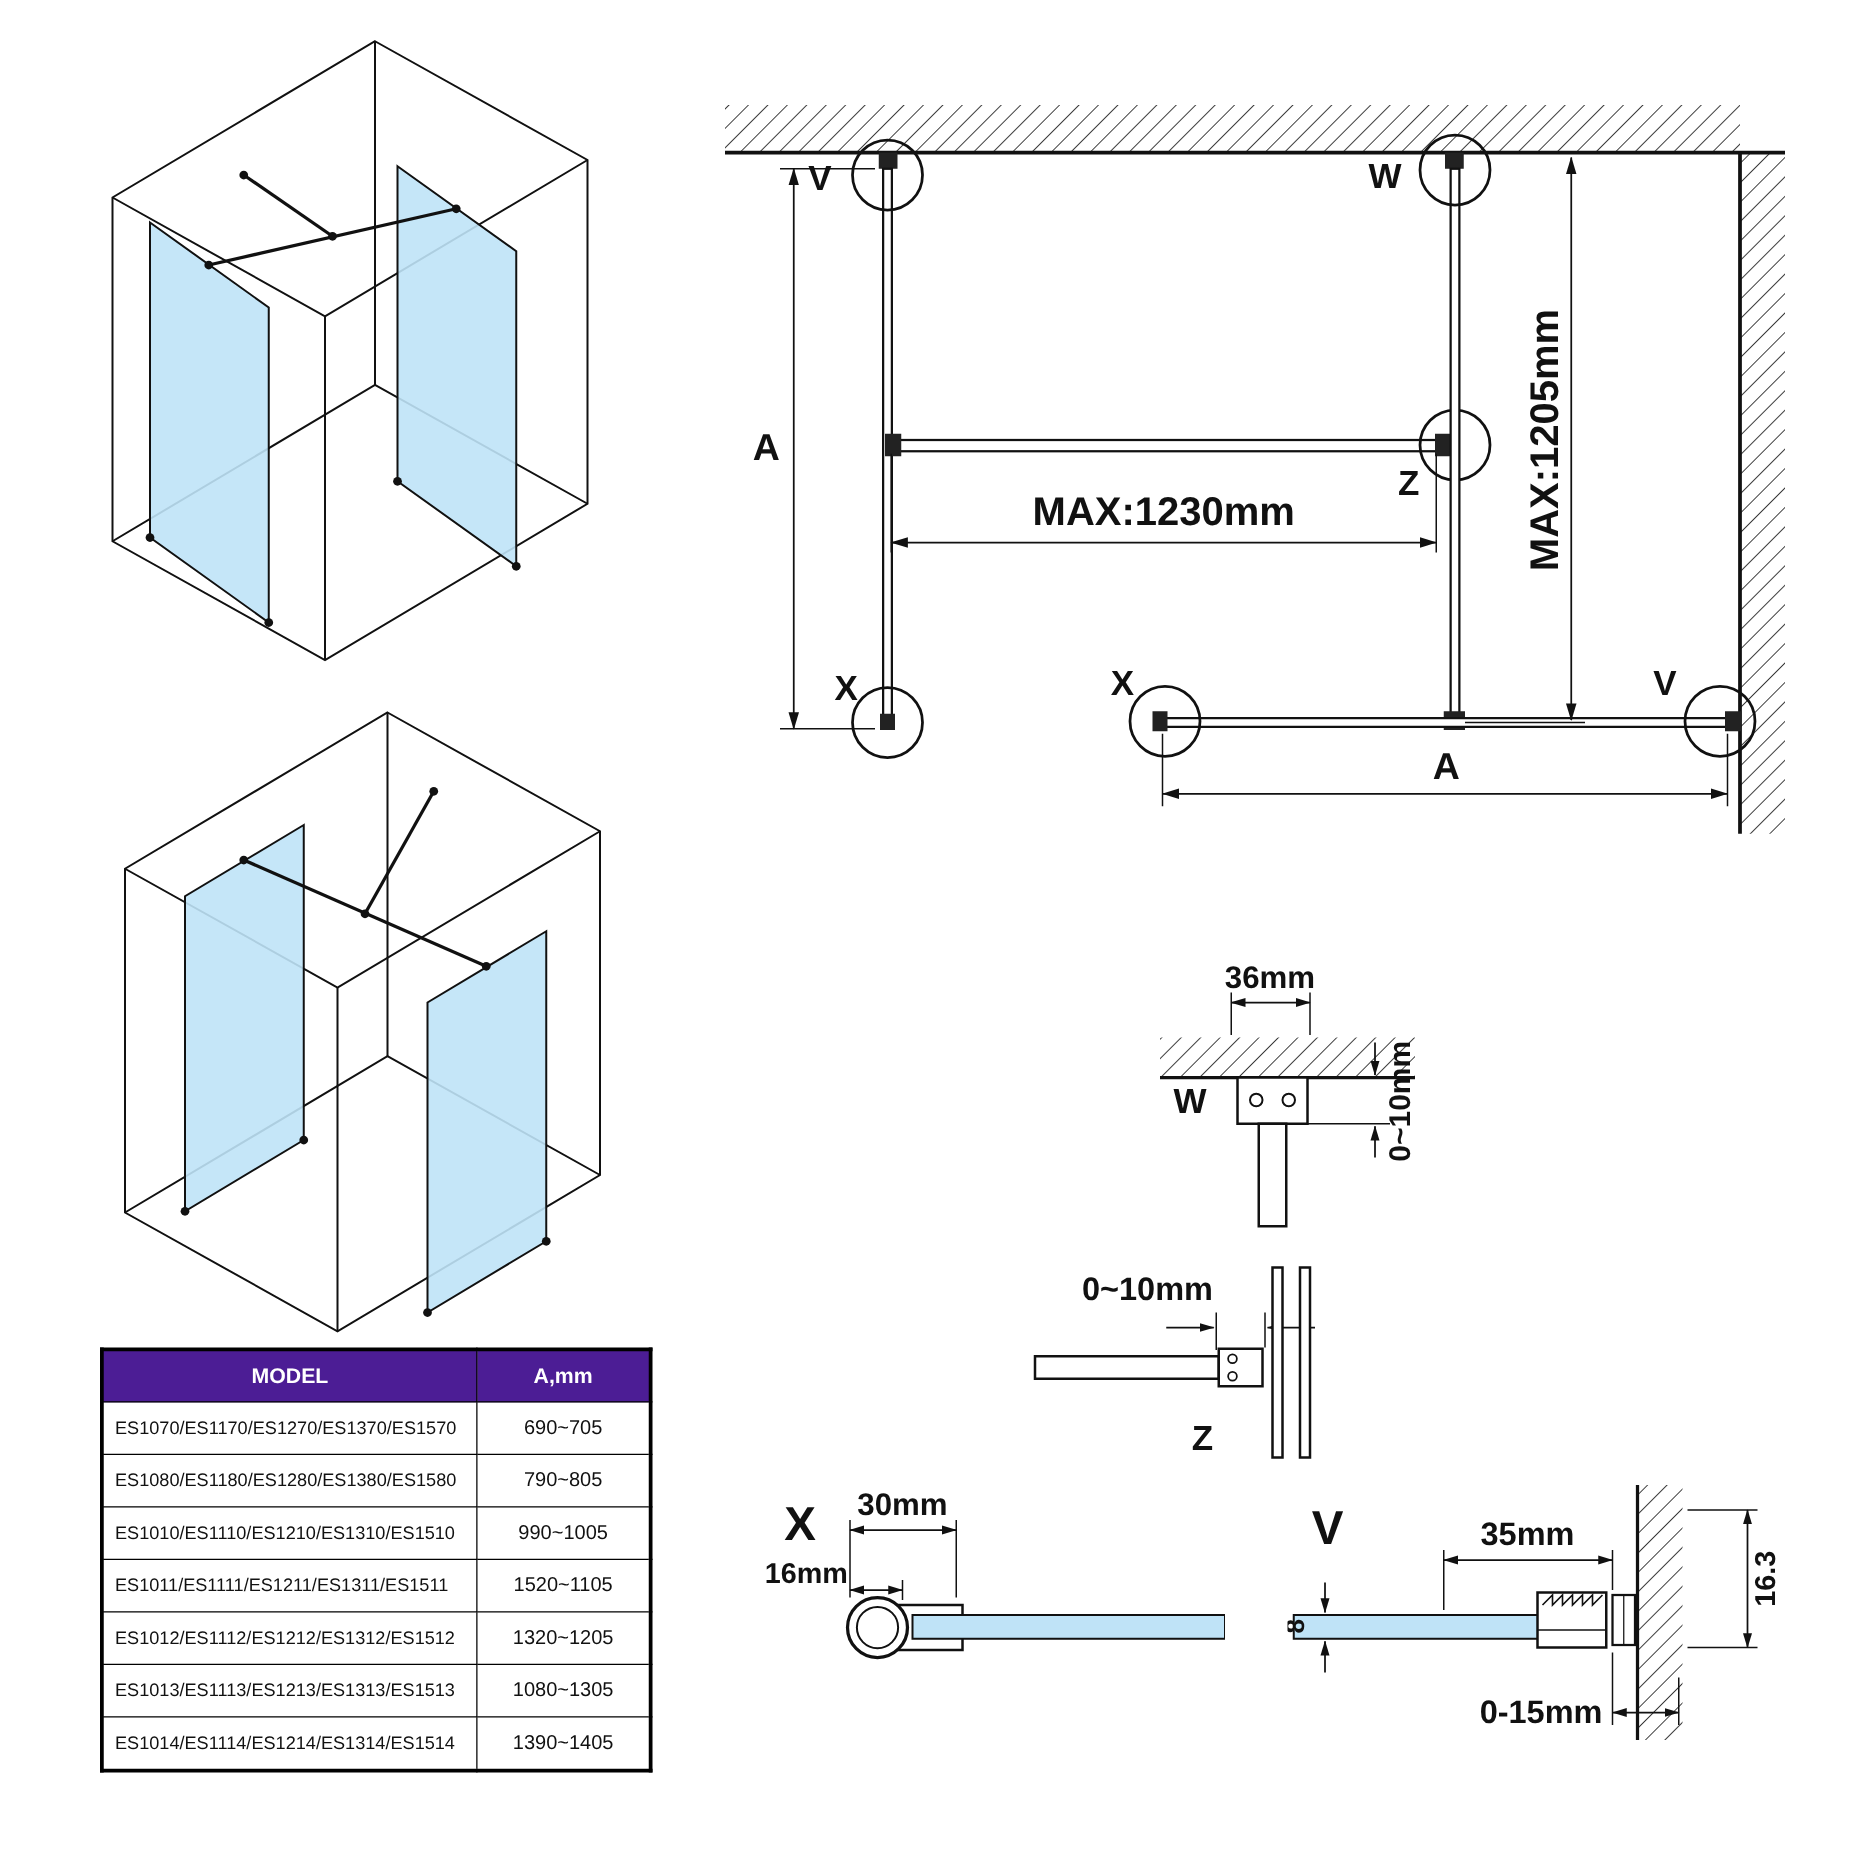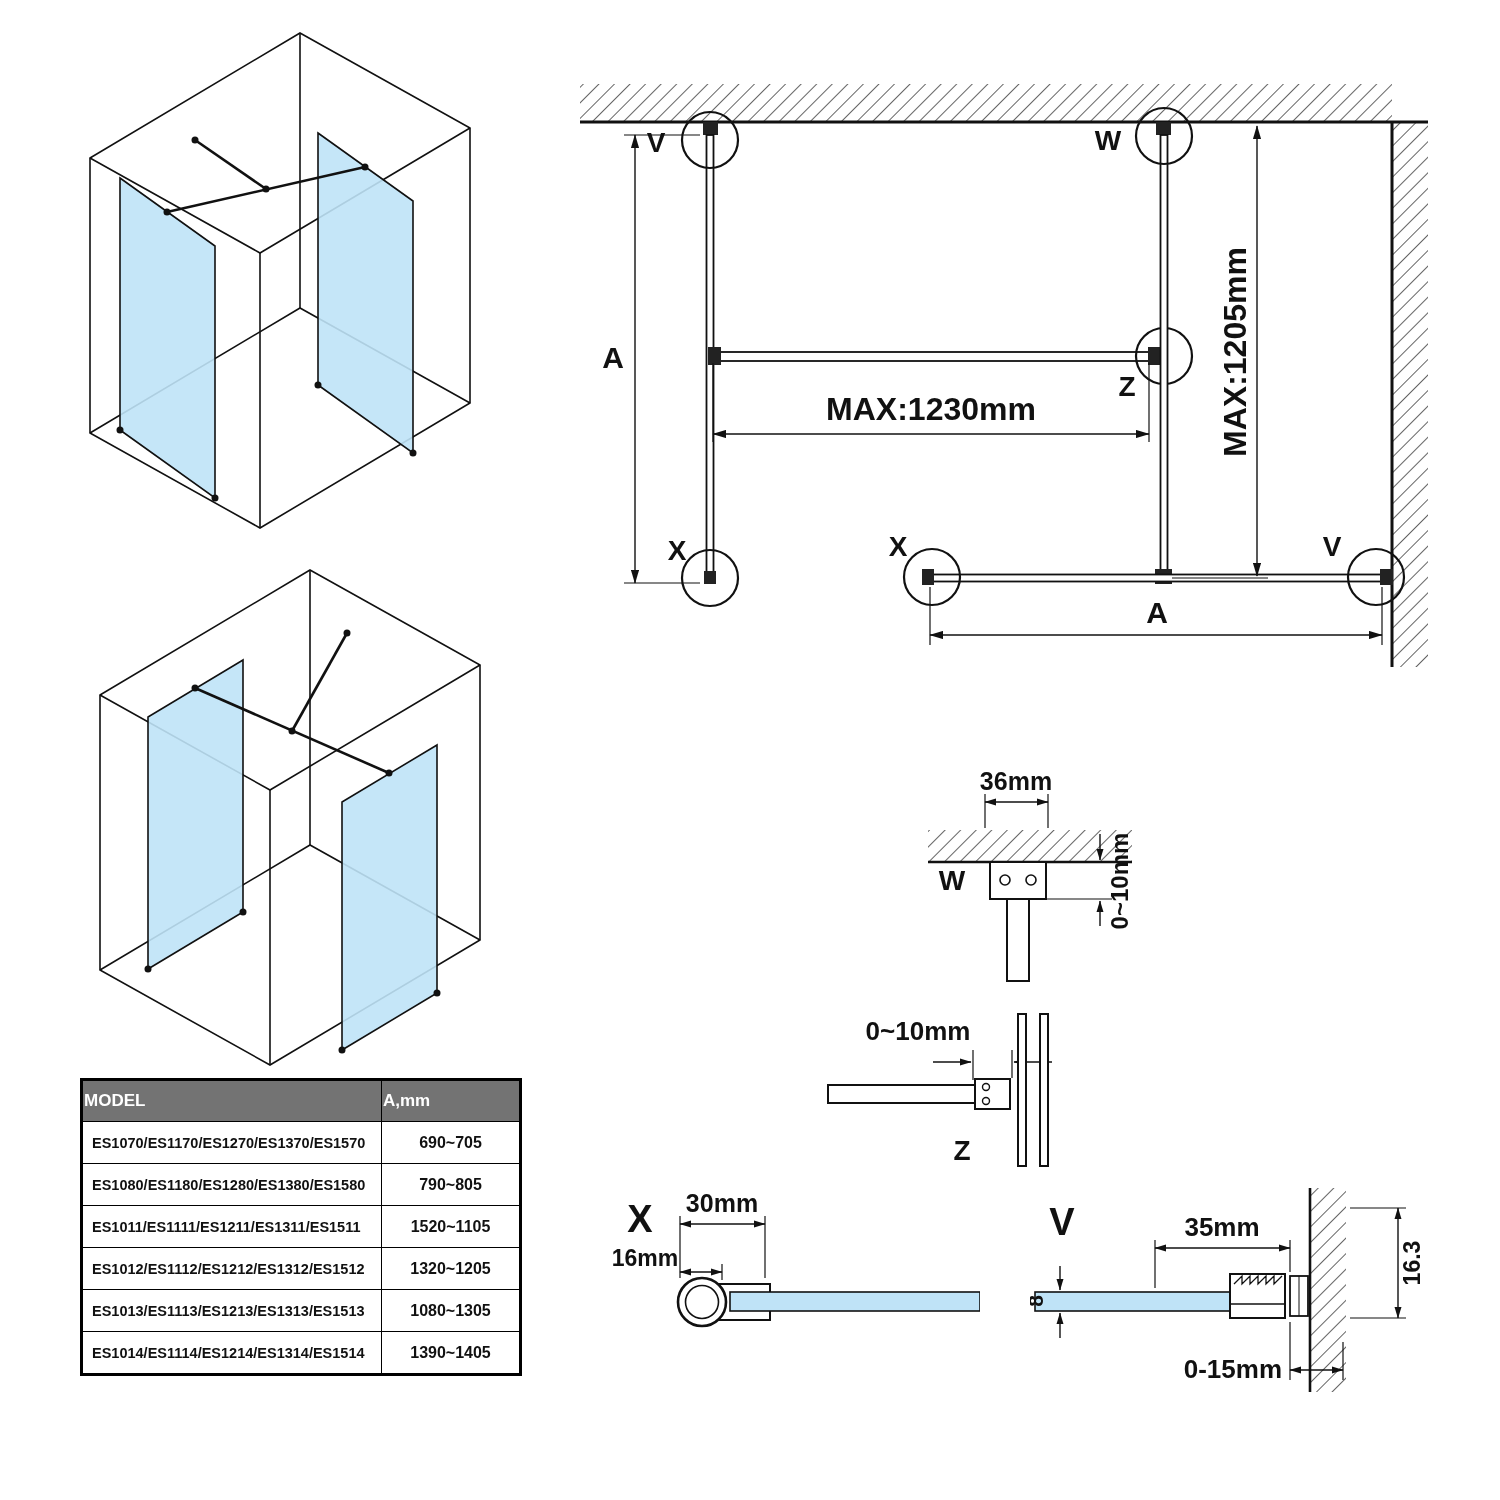--- a/index.html
+++ b/index.html
@@ -9,23 +9,23 @@
   }
   .abs{position:absolute;}
   svg text{font-family:"Liberation Sans", sans-serif;fill:#111;}
   
   #spec-table{
     position:absolute;left:80px;top:1078px;width:442px;
     border-collapse:collapse;border:3px solid #000;table-layout:fixed;
   }
   #spec-table th,#spec-table td{border:1.5px solid #000;}
   #spec-table thead th{
-    background:#737373;color:#fff;font-size:17px;font-weight:bold;height:38px;text-align:left;
+    background:#4c1d95;color:#fff;font-size:17px;font-weight:bold;height:38px;text-align:center;
   }
-  #spec-table td{height:39px;background:#fff;font-weight:bold;}
+  #spec-table td{height:39px;background:#fff;}
   #spec-table td.model{font-size:14.5px;padding-left:9px;text-align:left;}
   #spec-table td.amm{font-size:16px;text-align:center;}
 </style>
 </head>
 <body>
 
 <svg class="abs" style="left:75px;top:18px" width="410" height="535" viewBox="0 0 410 535">
   <g stroke="#111" stroke-width="1.6" fill="none">
     <path d="M225,15 L395,110 L395,385 L185,510 L15,415 L15,140 Z"></path>
     <path d="M15,140 L185,235 L395,110"></path>
@@ -323,20 +323,24 @@
   <tbody>
     <tr>
       <td class="model">ES1070/ES1170/ES1270/ES1370/ES1570</td>
       <td class="amm">690~705</td>
     </tr>
     <tr>
       <td class="model">ES1080/ES1180/ES1280/ES1380/ES1580</td>
       <td class="amm">790~805</td>
     </tr>
     <tr>
+      <td class="model">ES1010/ES1110/ES1210/ES1310/ES1510</td>
+      <td class="amm">990~1005</td>
+    </tr>
+    <tr>
       <td class="model">ES1011/ES1111/ES1211/ES1311/ES1511</td>
       <td class="amm">1520~1105</td>
     </tr>
     <tr>
       <td class="model">ES1012/ES1112/ES1212/ES1312/ES1512</td>
       <td class="amm">1320~1205</td>
     </tr>
     <tr>
       <td class="model">ES1013/ES1113/ES1213/ES1313/ES1513</td>
       <td class="amm">1080~1305</td>

